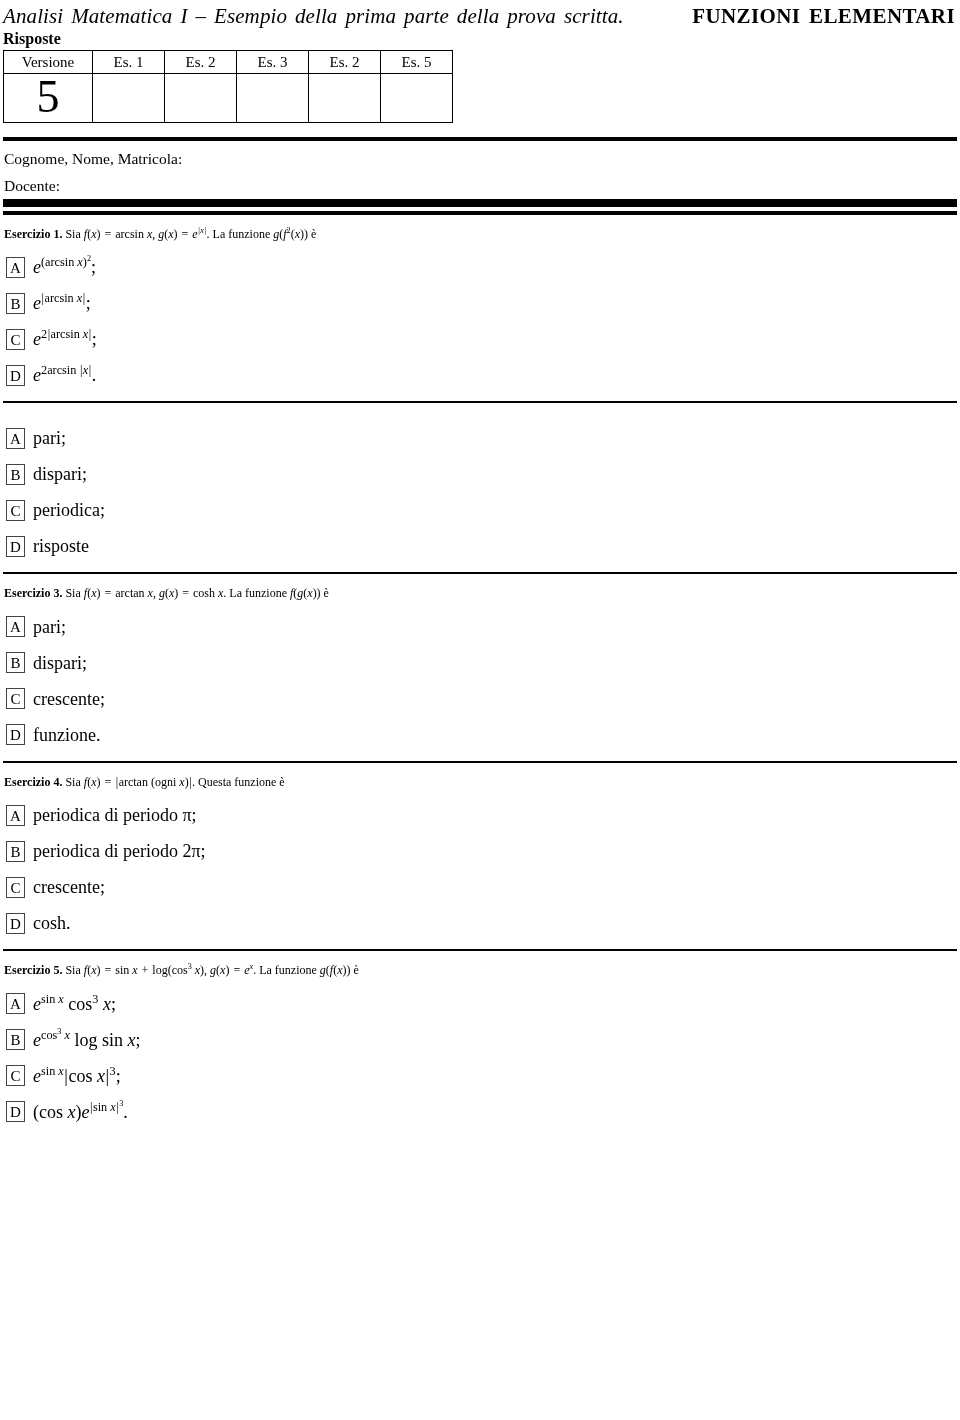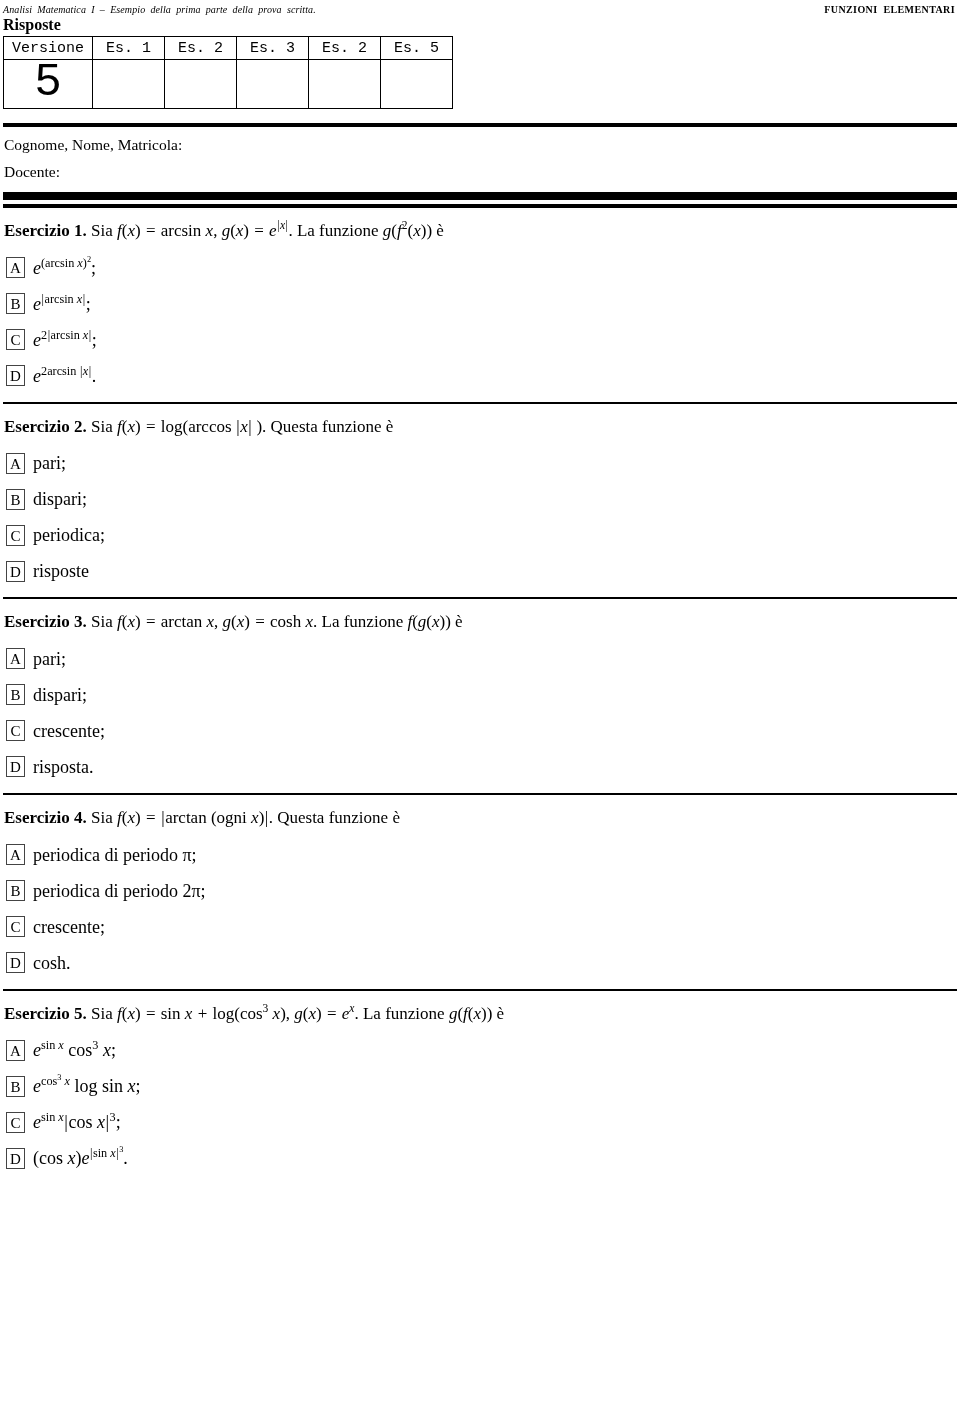--- a/index.html
+++ b/index.html
@@ -15,21 +15,21 @@
     position: relative;
     overflow: hidden;
   }
   .page { padding: 0 3px; box-sizing: border-box; width: 960px; }
 
   
   .header-row {
     display: flex;
     align-items: flex-end;
     justify-content: space-between;
-    font-size: 10px;
+    font-size: 21px;
     padding-top: 4px;
   }
   .header-left {
     font-style: italic;
     letter-spacing: .1px;
     word-spacing: 2.6px;
     white-space: nowrap;
   }
   .header-right {
     font-weight: bold;
@@ -54,21 +54,20 @@
     margin-top: 2px;
     margin-left: 0;
     table-layout: fixed;
   }
   table.vtable td, table.vtable th {
     border: 1px solid #000;
     font-weight: normal;
     font-size: 15px;
     text-align: center;
     padding: 0;
-    font-family: Liberation Mono, monospace;
   }
   table.vtable th { height: 22px; }
   .col-ver { width: 88px; }
   .col-es  { width: 71px; }
   table.vtable td.ansrow { height: 48px; }
   .versionnum {
     font-size: 46px;
     line-height: 46px;
     display: block;
     margin-top: -3px;
@@ -88,41 +87,41 @@
     border-bottom: 2.2px solid #000;
     box-sizing: border-box;
     margin: 0;
   }
 
   
   .idline {
     font-size: 15.5px;
     margin: 9px 0 0 1px;
   }
-  .idblock { padding-bottom: 11px; }
+  .idblock { padding-bottom: 4px; }
 
   
   .avv {
     font-size: 15.2px;
     font-style: italic;
     text-align: justify;
     line-height: 1.52;
     margin: 9px 1px 9px 1px;
     word-spacing: 1.2px;
   }
   .avv b {
     font-style: normal;
     font-weight: bold;
     letter-spacing: .2px;
   }
 
   
   .exercise { padding: 11px 0 8px 0; }
   .ex-statement {
-    font-size: 17px;
+    font-size: 12px;
     margin: 0 0 4px 1px;
     line-height: 1.45;
   }
   .ex-statement .exlabel { font-weight: bold; }
   .options { margin-top: 6px; }
   .option {
     display: flex;
     align-items: center;
     height: 36px;
     margin-left: 3px;
@@ -220,26 +219,20 @@
       <div class="option">
         <div class="optbox">D</div>
         <div class="opttext"><span class="m">e</span><sup>2<span class="mr">arcsin</span> <span class="vbar">|</span><span class="m">x</span><span class="vbar">|</span></sup>.</div>
       </div>
     </div>
   </div>
 
   <div class="rule-single"></div>
 
   <div class="exercise">
-    <div class="ex-statement">
-      <span class="exlabel">Esercizio 2.</span>
-      <span class="mr">
-        Sia <span class="m">f</span>(<span class="m">x</span>) <span class="op">=</span> <span class="mr">log</span>(<span class="mr">arccos</span> <span class="vbar">|</span><span class="m">x</span><span class="vbar">|</span> ). Questa funzione è
-      </span>
-    </div>
     <div class="options">
       <div class="option">
         <div class="optbox">A</div>
         <div class="opttext">pari;</div>
       </div>
       <div class="option">
         <div class="optbox">B</div>
         <div class="opttext">dispari;</div>
       </div>
       <div class="option">
@@ -270,21 +263,21 @@
       <div class="option">
         <div class="optbox">B</div>
         <div class="opttext">dispari;</div>
       </div>
       <div class="option">
         <div class="optbox">C</div>
         <div class="opttext">crescente;</div>
       </div>
       <div class="option">
         <div class="optbox">D</div>
-        <div class="opttext">risposta.</div>
+        <div class="opttext">funzione.</div>
       </div>
     </div>
   </div>
 
   <div class="rule-single"></div>
 
   <div class="exercise">
     <div class="ex-statement">
       <span class="exlabel">Esercizio 4.</span>
       <span class="mr">

